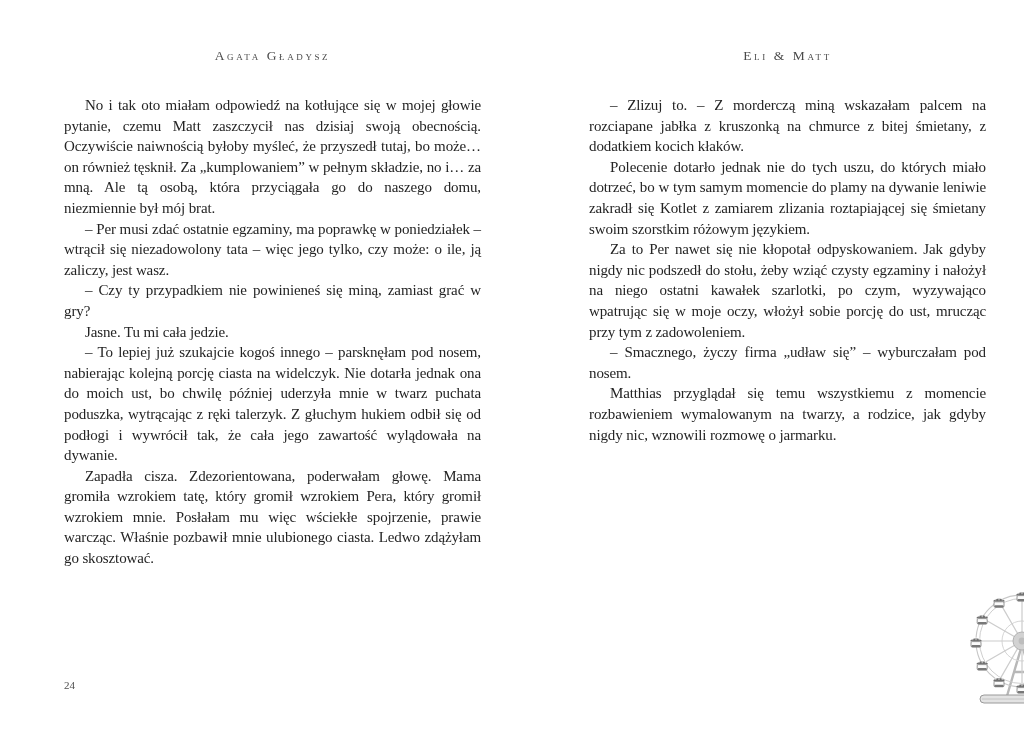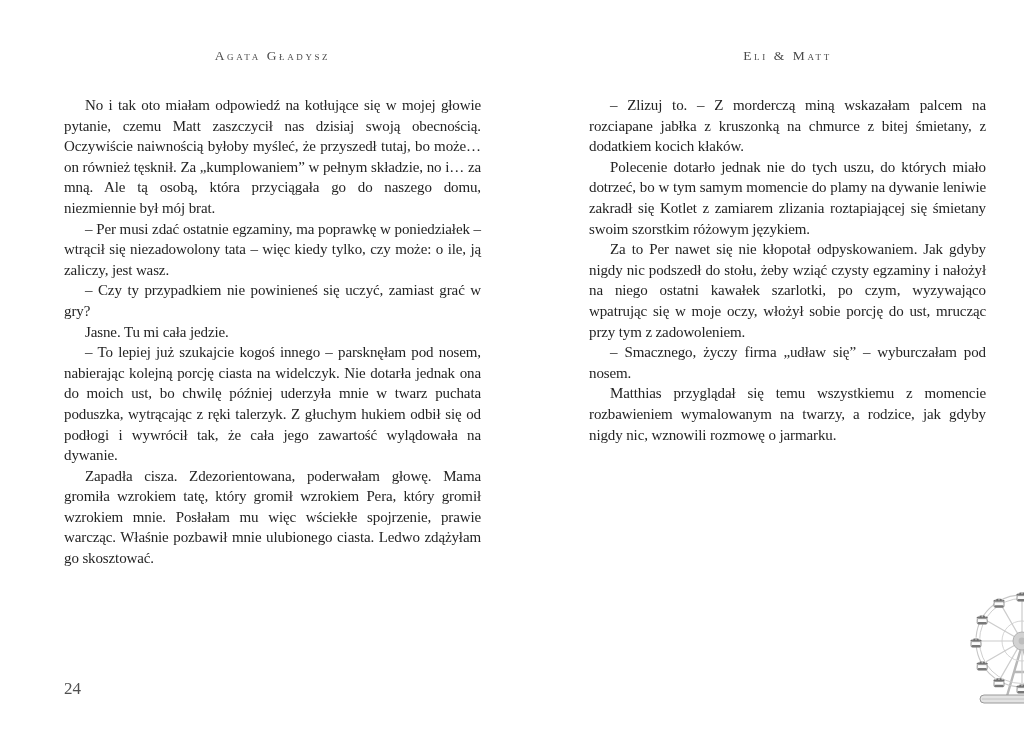--- a/index.html
+++ b/index.html
@@ -45,21 +45,21 @@
     margin-top: 7px;
   }
   .para {
     margin: 0;
     text-indent: 21px;
   }
   .page-number {
     position: absolute;
     top: 679px;
     left: 0;
-    font-size: 17px;
+    font-size: 11px;
     color: #4f4f4f;
   }
   .illustration {
     position: absolute;
     left: 373px; 
     top: 581px;
     width: 130px;
     height: 135px;
     pointer-events: none;
   }
@@ -67,22 +67,22 @@
 </head>
 <body>
 
 <div class="spread">
 
   <section class="page page-left">
     <div class="running-header">Agata Gładysz</div>
 
     <div class="text-block">
       <p class="para">No i tak oto miałam odpowiedź na kotłujące się w mojej głowie pytanie, czemu Matt zaszczycił nas dzisiaj swoją obecnością. Oczywiście naiwnością byłoby myśleć, że przyszedł tutaj, bo może… on również tęsknił. Za „kumplowaniem” w pełnym składzie, no i… za mną. Ale tą osobą, która przyciągała go do naszego domu, niezmiennie był mój brat.</p>
-      <p class="para">– Per musi zdać ostatnie egzaminy, ma poprawkę w poniedziałek – wtrącił się niezadowolony tata – więc kiedy tylko, czy może: o ile, ją zaliczy, jest wasz.</p>
-      <p class="para">– Czy ty przypadkiem nie powinieneś się uczyć, zamiast grać w gry?</p>
+      <p class="para">– Per musi zdać ostatnie egzaminy, ma poprawkę w poniedziałek – wtrącił się niezadowolony tata – więc jego tylko, czy może: o ile, ją zaliczy, jest wasz.</p>
+      <p class="para">– Czy ty przypadkiem nie powinieneś się miną, zamiast grać w gry?</p>
       <p class="para">Jasne. Tu mi cała jedzie.</p>
       <p class="para">– To lepiej już szukajcie kogoś innego – parsknęłam pod nosem, nabierając kolejną porcję ciasta na widelczyk. Nie dotarła jednak ona do moich ust, bo chwilę później uderzyła mnie w twarz puchata poduszka, wytrącając z ręki talerzyk. Z głuchym hukiem odbił się od podłogi i wywrócił tak, że cała jego zawartość wylądowała na dywanie.</p>
       <p class="para">Zapadła cisza. Zdezorientowana, poderwałam głowę. Mama gromiła wzrokiem tatę, który gromił wzrokiem Pera, który gromił wzrokiem mnie. Posłałam mu więc wściekłe spojrzenie, prawie warcząc. Właśnie pozbawił mnie ulubionego ciasta. Ledwo zdążyłam go skosztować.</p>
     </div>
 
     <div class="page-number">24</div>
   </section>
 
   <section class="page page-right">
     <div class="running-header">Eli &amp; Matt</div>

